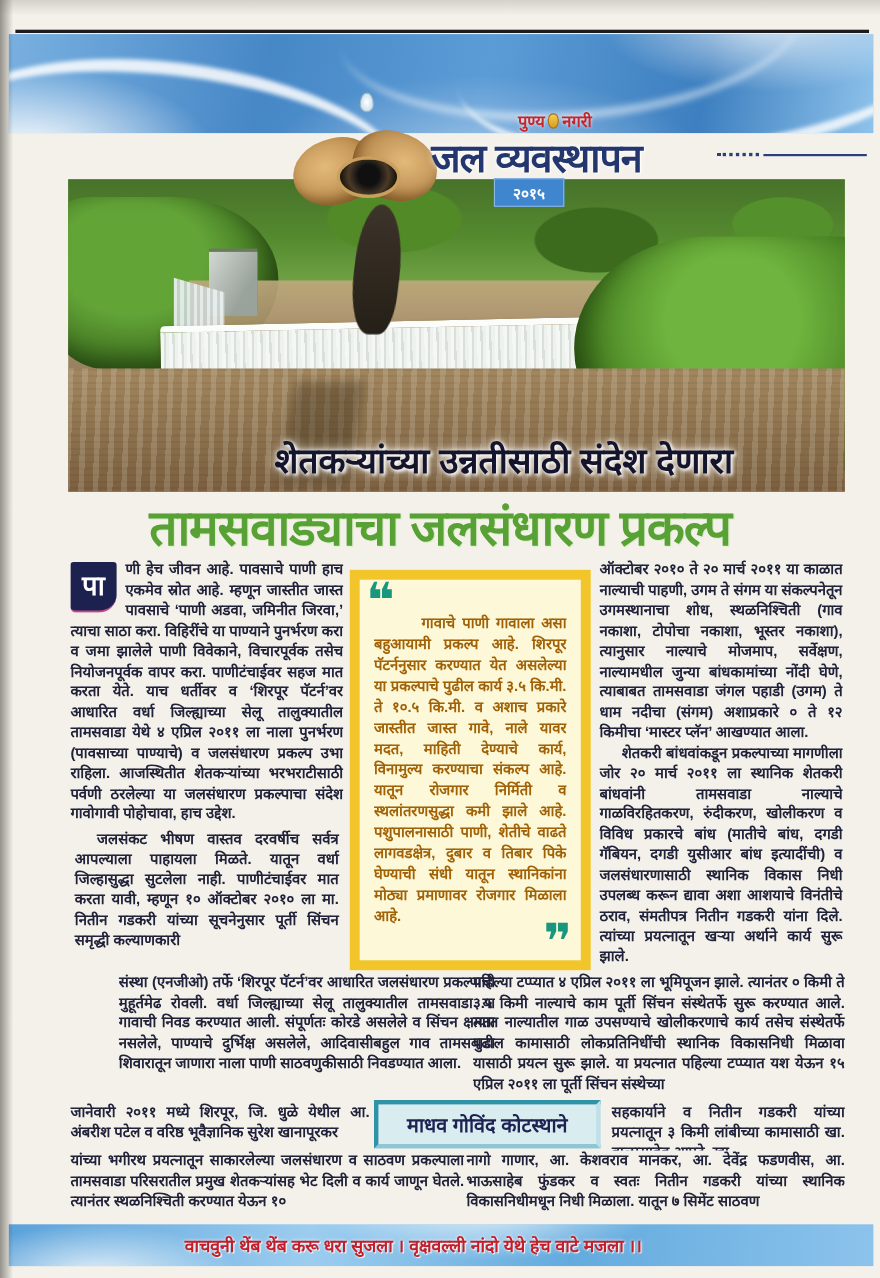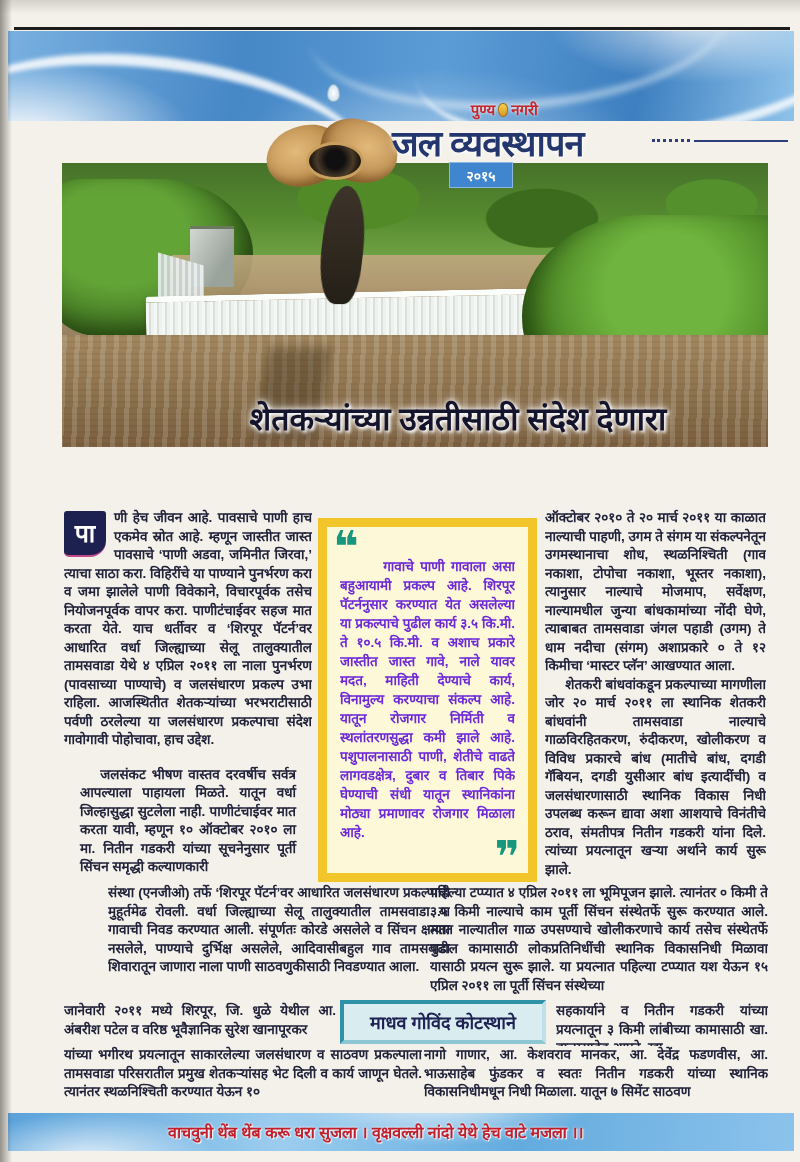--- a/index.html
+++ b/index.html
@@ -101,21 +101,21 @@
   .lcolC{left:64px;top:1002px;width:272px;height:44px;}
   .lcolD{left:64px;top:1046px;width:358px;height:62px;}
   .rcolA{left:545px;top:509px;width:221px;height:374px;}
   .rcolB{left:430px;top:884px;width:338px;height:118px;}
   .rcolC{left:556px;top:1002px;width:212px;height:44px;}
   .rcolD{left:424px;top:1046px;width:344px;height:62px;}
 
   
   .quote-box{position:absolute;left:318px;top:518px;width:219px;height:364px;box-sizing:border-box;
     background:#fdf8d7;border:9px solid #f2c62a;padding:30px 13px 30px 13px;}
-  .quote-text{font-size:13.5px;line-height:19px;font-weight:bold;color:#6d28d9;text-align:justify;text-indent:3.2em;
+  .quote-text{font-size:13.5px;line-height:19px;font-weight:bold;color:#a16207;text-align:justify;text-indent:3.2em;
     height:100%;overflow:hidden;}
   .q-open{position:absolute;left:6px;top:-2px;font-size:44px;line-height:1;color:#18977f;font-weight:bold;}
   .q-close{position:absolute;right:8px;bottom:-6px;font-size:44px;line-height:1;color:#18977f;font-weight:bold;}
 
   
   .byline-box{position:absolute;left:340px;top:1000px;width:206px;height:44px;box-sizing:border-box;
     background:#d9edf1;border:4px solid #2f93a8;border-right-color:#bfe0e8;border-bottom-color:#8fc6d4;
     display:flex;align-items:center;justify-content:center;}
   .byline-box span{font-size:18px;font-weight:800;color:#1d2252;white-space:nowrap;}
 
@@ -168,24 +168,25 @@
   <div class="hands-art">
     <div class="hand-left"></div>
     <div class="hand-right"></div>
     <div class="hand-bowl"></div>
   </div>
   <div class="droplet"></div>
 
   <div class="year-badge">२०१५</div>
 
   <div class="kicker">शेतकऱ्यांच्या उन्नतीसाठी संदेश देणारा</div>
+  <div class="main-title">तामसवाड्याचा जलसंधारण प्रकल्प</div>
 
   <div class="block lcolA">
     <p style="margin:0;"><span class="dropcap">पा</span><span>णी हेच जीवन आहे. पावसाचे पाणी हाच एकमेव स्रोत आहे. म्हणून जास्तीत जास्त पावसाचे ‘पाणी अडवा, जमिनीत जिरवा,’ त्याचा साठा करा. विहिरींचे या पाण्याने पुनर्भरण करा व जमा झालेले पाणी विवेकाने, विचारपूर्वक तसेच नियोजनपूर्वक वापर करा. पाणीटंचाईवर सहज मात करता येते. याच धर्तीवर व ‘शिरपूर पॅटर्न’वर आधारित वर्धा जिल्ह्याच्या सेलू तालुक्यातील तामसवाडा येथे ४ एप्रिल २०११ ला नाला पुनर्भरण (पावसाच्या पाण्याचे) व जलसंधारण प्रकल्प उभा राहिला. आजस्थितीत शेतकऱ्यांच्या भरभराटीसाठी पर्वणी ठरलेल्या या जलसंधारण प्रकल्पाचा संदेश गावोगावी पोहोचावा, हाच उद्देश.</span></p>
-    <p class="indent" style="margin:16px;">जलसंकट भीषण वास्तव दरवर्षीच सर्वत्र आपल्याला पाहायला मिळते. यातून वर्धा जिल्हासुद्धा सुटलेला नाही. पाणीटंचाईवर मात करता यावी, म्हणून १० ऑक्टोबर २०१० ला मा. नितीन गडकरी यांच्या सूचनेनुसार पूर्ती सिंचन समृद्धी कल्याणकारी</p>
+    <p class="indent" style="margin:4px;">जलसंकट भीषण वास्तव दरवर्षीच सर्वत्र आपल्याला पाहायला मिळते. यातून वर्धा जिल्हासुद्धा सुटलेला नाही. पाणीटंचाईवर मात करता यावी, म्हणून १० ऑक्टोबर २०१० ला मा. नितीन गडकरी यांच्या सूचनेनुसार पूर्ती सिंचन समृद्धी कल्याणकारी</p>
   </div>
 
   <div class="quote-box">
     <span class="q-open">❝</span>
     <div class="quote-text">गावाचे पाणी गावाला असा बहुआयामी प्रकल्प आहे. शिरपूर पॅटर्ननुसार करण्यात येत असलेल्या या प्रकल्पाचे पुढील कार्य ३.५ कि.मी. ते १०.५ कि.मी. व अशाच प्रकारे जास्तीत जास्त गावे, नाले यावर मदत, माहिती देण्याचे कार्य, विनामुल्य करण्याचा संकल्प आहे. यातून रोजगार निर्मिती व स्थलांतरणसुद्धा कमी झाले आहे. पशुपालनासाठी पाणी, शेतीचे वाढते लागवडक्षेत्र, दुबार व तिबार पिके घेण्याची संधी यातून स्थानिकांना मोठ्या प्रमाणावर रोजगार मिळाला आहे.</div>
     <span class="q-close">❞</span>
   </div>
 
   <div class="block rcolA">
     <p style="margin:0;">ऑक्टोबर २०१० ते २० मार्च २०११ या काळात नाल्याची पाहणी, उगम ते संगम या संकल्पनेतून उगमस्थानाचा शोध, स्थळनिश्चिती (गाव नकाशा, टोपोचा नकाशा, भूस्तर नकाशा), त्यानुसार नाल्याचे मोजमाप, सर्वेक्षण, नाल्यामधील जुन्या बांधकामांच्या नोंदी घेणे, त्याबाबत तामसवाडा जंगल पहाडी (उगम) ते धाम नदीचा (संगम) अशाप्रकारे ० ते १२ किमीचा ‘मास्टर प्लॅन’ आखण्यात आला.</p>

